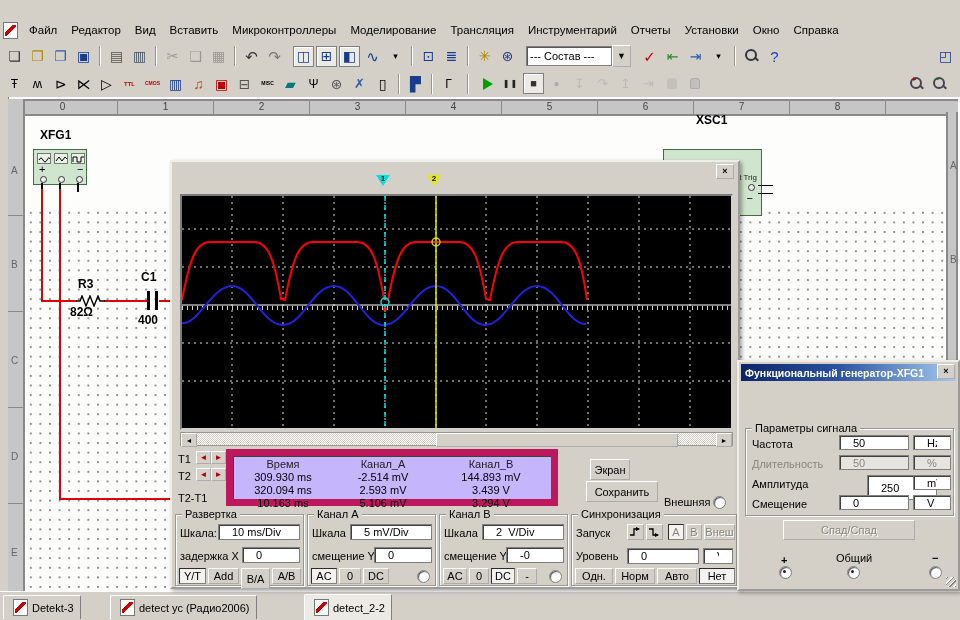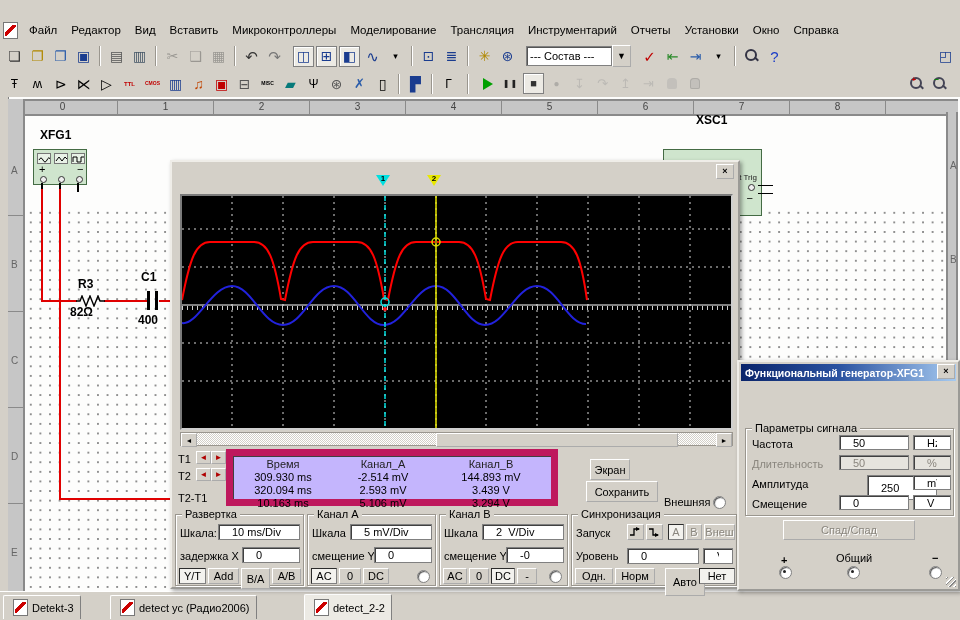--- a/index.html
+++ b/index.html
@@ -442,21 +442,21 @@
           </svg>
         </div>
       <div class="sb on" style="position:absolute;left:96px;top:9px;width:16px;height:16px;color:#8a867e">A</div>
       <div class="sb dis" style="position:absolute;left:114px;top:9px;width:16px;height:16px">B</div>
       <div class="sb dis" style="position:absolute;left:132px;top:9px;width:31px;height:16px">Внеш</div>
       <span class="lbl" style="left:4px;top:35px">Уровень</span>
       <input class="tin" readonly="" style="position: absolute; left: 55px; top: 33px; width: 72px; height: 16px;" value="0">
       <input class="tin" readonly="" style="position: absolute; left: 131px; top: 33px; width: 30px; height: 16px;" value="V">
       <div class="sb" style="position:absolute;left:3px;top:53px;width:38px;height:16px">Одн.</div>
       <div class="sb" style="position:absolute;left:43px;top:53px;width:40px;height:16px">Норм</div>
-      <div class="sb" style="position:absolute;left:93px;top:53px;width:40px;height:28px">Авто</div>
+      <div class="sb" style="position:absolute;left:85px;top:53px;width:40px;height:16px">Авто</div>
       <div class="sb on" style="position:absolute;left:127px;top:53px;width:36px;height:16px">Нет</div>
     </div>
   </div>
 
   <div class="win" style="left:737px;top:360px;width:223px;height:231px;z-index:20">
     <div class="wtitle" style="font-size:10.5px">
         <span>Функциональный генератор-XFG1</span>
       </div>
     <div class="xbtn" style="right:3px">×</div>
 

